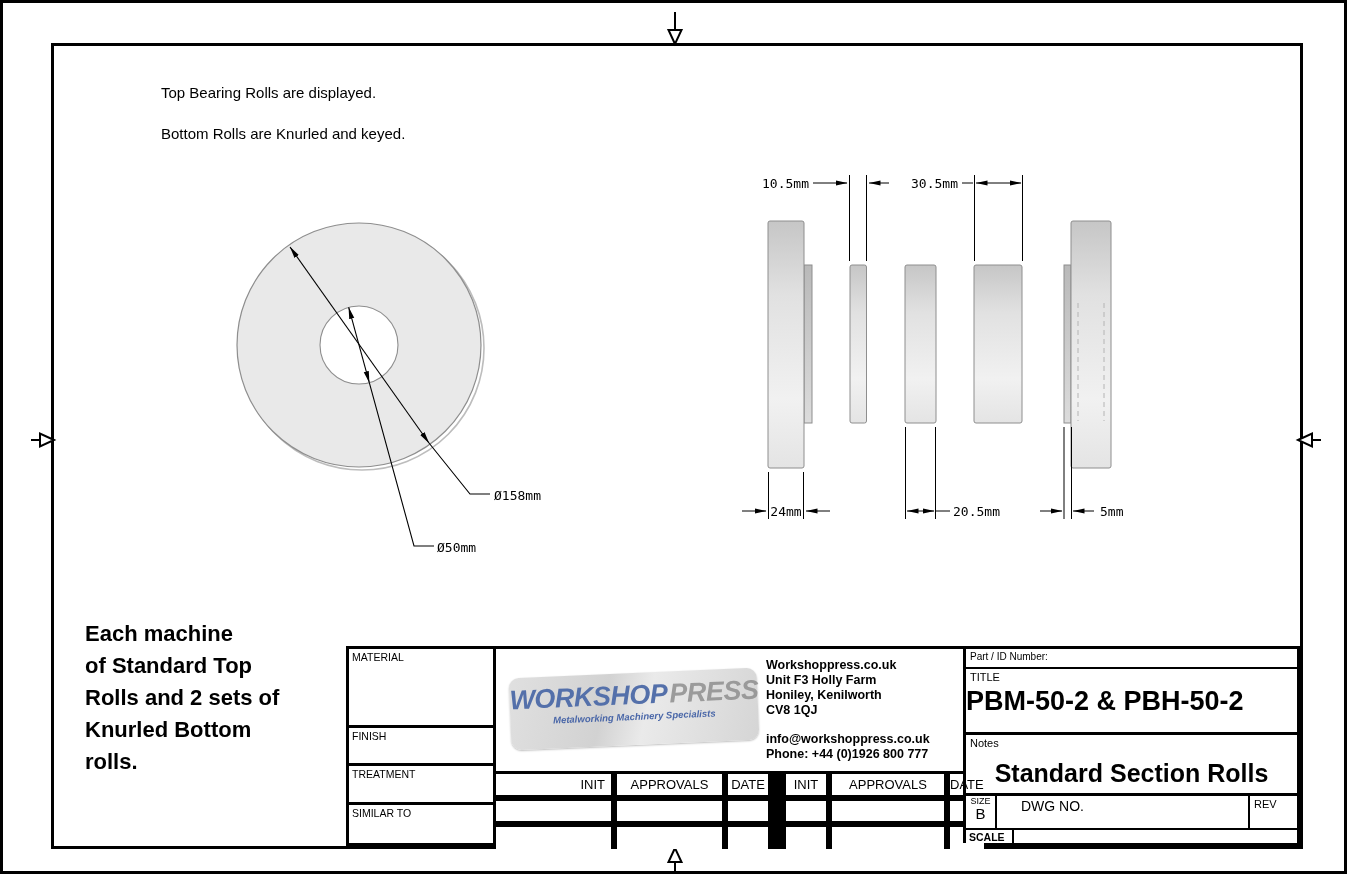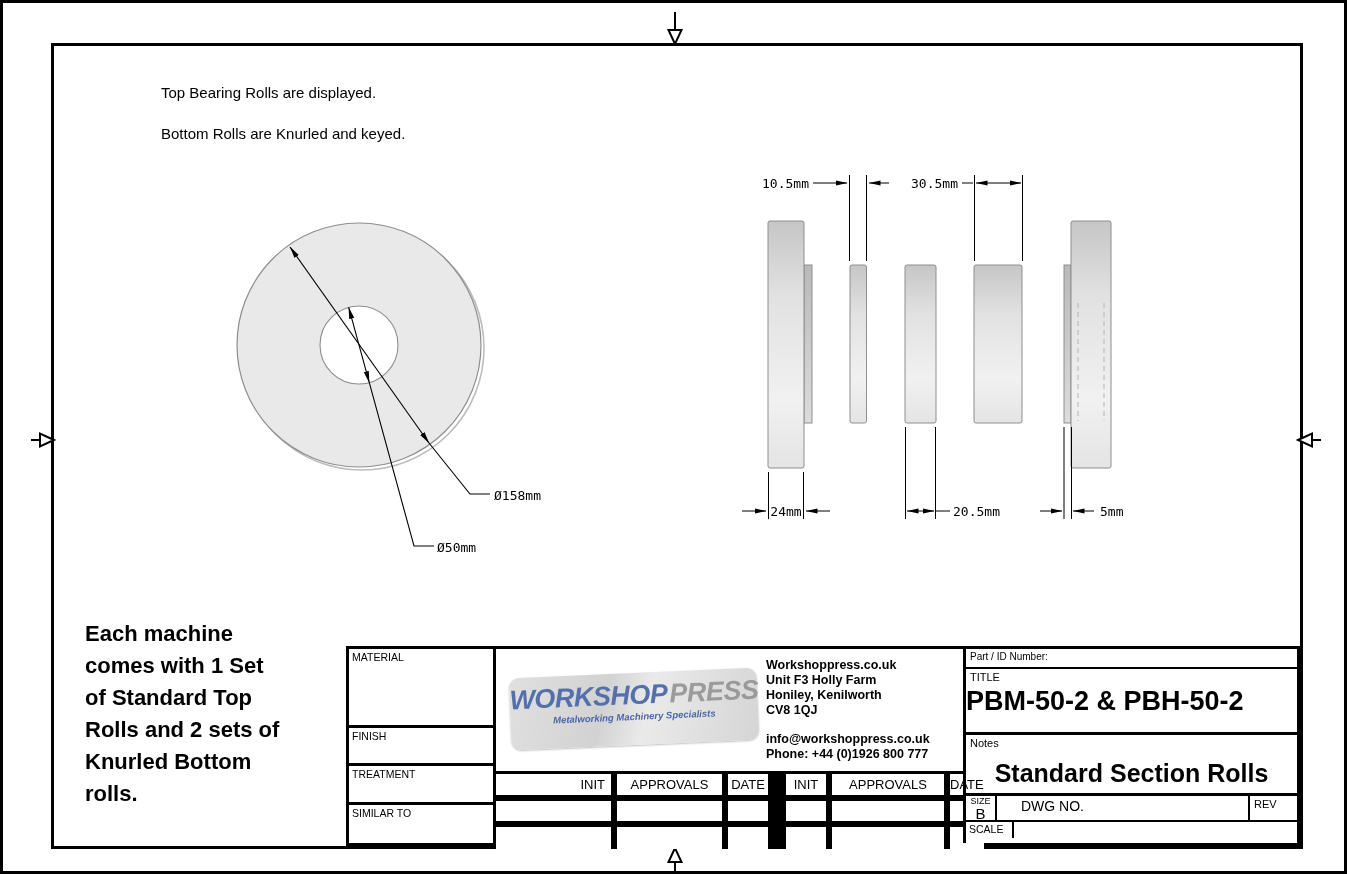--- a/index.html
+++ b/index.html
@@ -41,26 +41,26 @@
   .approvals .spacer{background:#000;}
   .approvals .right{justify-content:flex-end;padding-right:6px;}
 
   .rsec{position:absolute;left:614px;top:0;width:334px;height:194px;border-left:3px solid #000;}
   .rowA{height:20px;border-bottom:2px solid #000;font-size:10px;padding:2px 4px;}
   .rowB{height:66px;border-bottom:3px solid #000;}
   .rowC{height:61px;border-bottom:3px solid #000;}
   .rowBC-label{font-size:11px;padding:2px 4px;}
   .rowB .value{font-size:27px;font-weight:bold;text-align:left;margin-top:1px;white-space:nowrap;}
   .rowC .value{font-size:25px;font-weight:bold;text-align:center;margin-top:8px;white-space:nowrap;}
-  .rowD{height:26px;border-bottom:2px solid #000;display:flex;}
+  .rowD{height:34px;border-bottom:2px solid #000;display:flex;}
   .sizebox{width:31px;border-right:2px solid #000;text-align:center;line-height:1;}
   .sizebox .lab{font-size:9px;margin-top:1px;} .sizebox .val{font-size:15px;margin-top:0;}
   .dwgbox{flex:1;font-size:14px;padding:2px 24px;}
   .revbox{width:49px;border-left:2px solid #000;font-size:11px;padding:2px 4px;}
-  .rowE{height:16px;display:flex;}
+  .rowE{height:16px;display:flex;font-weight:bold;}
   .scalebox{width:48px;border-right:2px solid #000;font-size:10.5px;padding:1px 3px;}
   .scalerest{flex:1;}
 </style>
 </head>
 <body>
 
 <div class="page">
 
   <svg class="draw" viewBox="0 0 1347 874">
     <defs>
@@ -161,21 +161,20 @@
     <text x="783" y="513" text-anchor="middle">24mm</text>
     <text x="950" y="513">20.5mm</text>
     <text x="1097" y="513">5mm</text>
   </svg>
 
   <div class="note-top note1">Top Bearing Rolls are displayed.</div>
   <div class="note-top note2">Bottom Rolls are Knurled and keyed.</div>
 
   <div class="big-note">
     <div>Each machine</div>
-    <div>comes with 1 Set</div>
     <div>of Standard Top</div>
     <div>Rolls and 2 sets of</div>
     <div>Knurled Bottom</div>
     <div>rolls.</div>
   </div>
 
   <div class="tblock">
 
     <div class="fields">
       <div class="fieldcell fc-material">MATERIAL</div>

